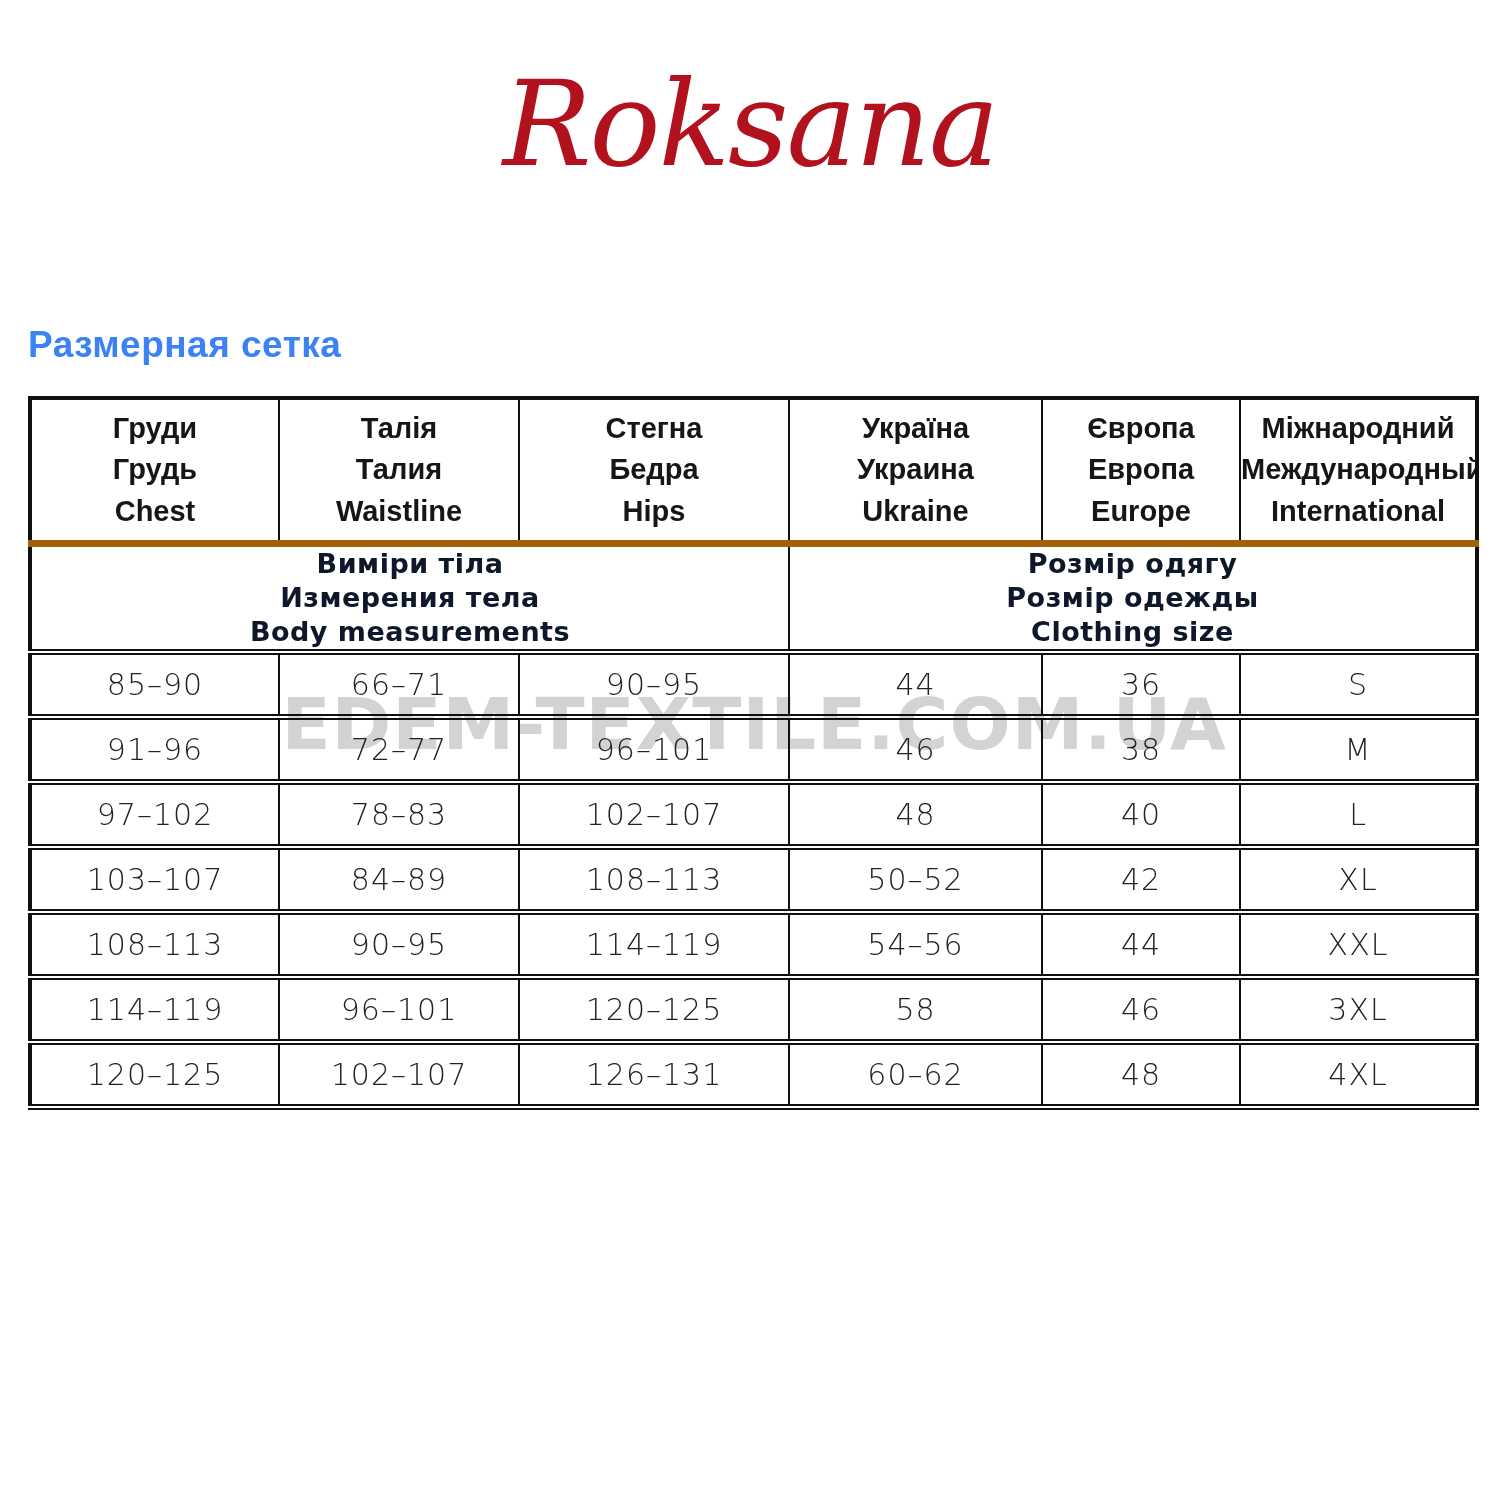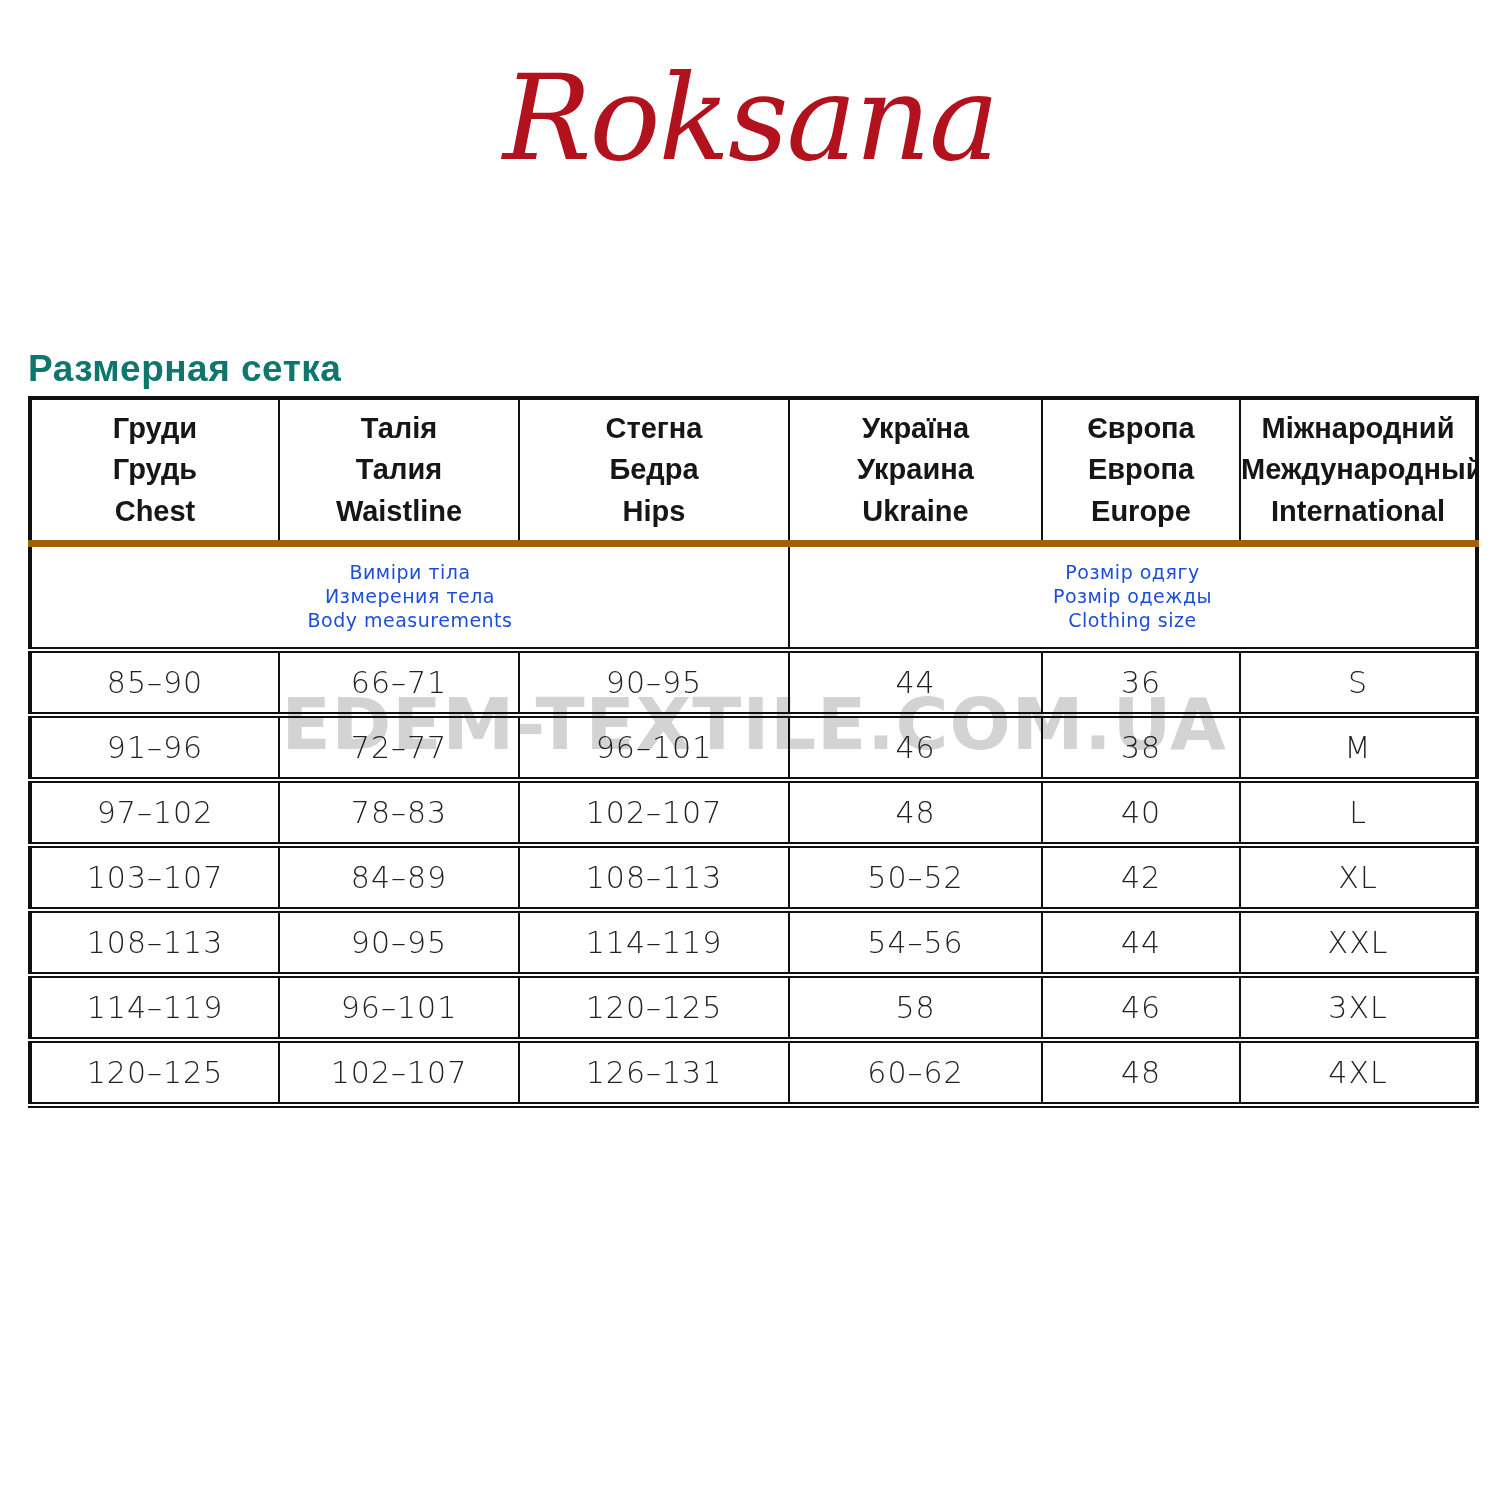--- a/index.html
+++ b/index.html
@@ -12,41 +12,41 @@
     height: 1500px;
     position: relative;
     font-family: "Liberation Sans", sans-serif;
     color: #1a1a1a;
     overflow: hidden;
   }
 
   
   .logo {
     position: absolute;
-    top: 38px;
+    top: 44px;
     left: 0;
     width: 100%;
     text-align: center;
     font-family: "DejaVu Serif", serif;
     font-style: italic;
     font-size: 118px;
     line-height: 160px;
     color: #b1121d;
     letter-spacing: -2px;
   }
 
   
   .page-title {
     position: absolute;
     left: 28px;
-    top: 348px;
+    top: 324px;
     font-size: 37px;
     font-weight: bold;
     letter-spacing: 0.5px;
-    color: #0f766e;
+    color: #3b82f6;
   }
 
   
   .watermark {
     position: absolute;
     top: 688px;
     left: 754px;
     transform: translateX(-50%);
     z-index: 0;
     font-family: "DejaVu Sans", sans-serif;
@@ -88,24 +88,24 @@
     font-size: 29px;
     line-height: 1.42;
     color: #161616;
     border-bottom: 7px solid #a16207;
   }
 
   
   tr.group-headers th {
     height: 100px;
     font-family: "DejaVu Sans", sans-serif;
-    font-weight: 400;
-    font-size: 19px;
+    font-weight: 700;
+    font-size: 27px;
     line-height: 1.26;
-    color: #1d4ed8;
+    color: #0f172a;
     letter-spacing: 0.5px;
     border-bottom: 6px double #101010;
   }
 
   
   tbody.size-rows td {
     height: 59px;
     font-family: "DejaVu Sans", sans-serif;
     font-weight: 300;
     font-size: 30px;

